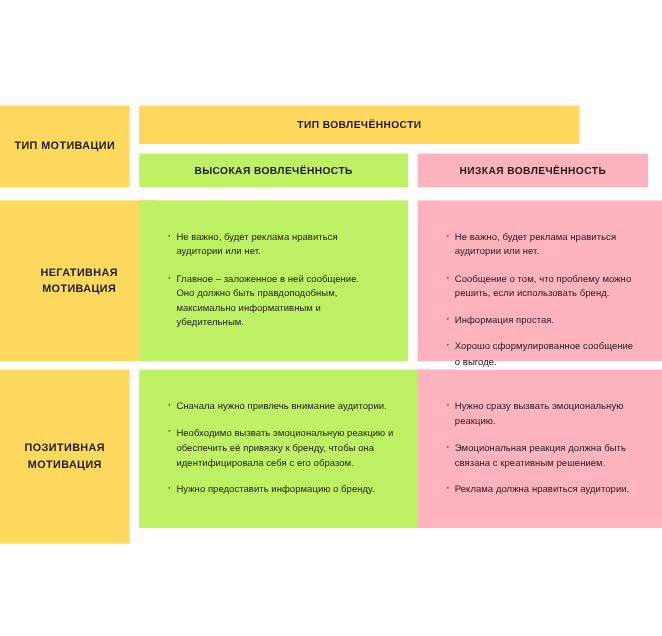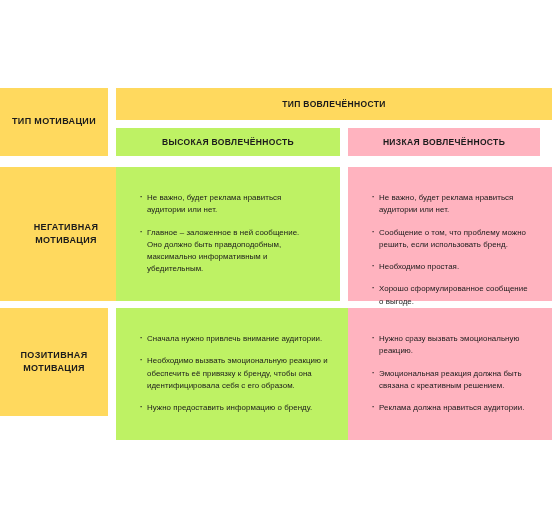--- a/index.html
+++ b/index.html
@@ -56,29 +56,29 @@
   .yellow { background: #ffd95e; }
   .green  { background: #bef264; }
   .pink   { background: #ffb3bf; }
 
   
   
   
   
 
   #corner-cell      { left: 0;   top: 0;   width: 108px; height: 68px; }
-  #col-group-header { left: 116px; top: 0; width: 436px; height: 32px; }
+  #col-group-header { left: 116px; top: 0; width: 367px; height: 32px; }
   #col-header-high  { left: 116px; top: 40px; width: 224px; height: 28px; }
   #col-header-low   { left: 348px; top: 40px; width: 192px; height: 28px; }
 
   #row-header-neg   { left: 0;   top: 79px;  width: 132px; height: 134px; }
   #cell-neg-high    { left: 116px; top: 79px; width: 224px; height: 134px; }
   #cell-neg-low     { left: 348px; top: 79px; width: 204px; height: 134px; }
 
-  #row-header-pos   { left: 0;   top: 220px; width: 108px; height: 108px; }
+  #row-header-pos   { left: 0;   top: 220px; width: 108px; height: 145px; }
   #cell-pos-high    { left: 116px; top: 220px; width: 264px; height: 132px; }
   #cell-pos-low     { left: 348px; top: 220px; width: 204px; height: 132px; }
 
   
   ul.bullets {
     margin: 11px;
     padding: 0;
     list-style: none;
   }
   ul.bullets li {
@@ -119,21 +119,21 @@
     <ul class="bullets">
         <li>Не важно, будет реклама нравиться аудитории или нет.</li>
         <li>Главное – заложенное в ней сообщение. Оно должно быть правдоподобным, максимально информативным и убедительным.</li>
       </ul>
   </div>
 
   <div class="cell pink body-cell" id="cell-neg-low">
     <ul class="bullets">
         <li>Не важно, будет реклама нравиться аудитории или нет.</li>
         <li>Сообщение о том, что проблему можно решить, если использовать бренд.</li>
-        <li>Необходимо простая.</li>
+        <li>Информация простая.</li>
         <li>Хорошо сформулированное сообщение о выгоде.</li>
       </ul>
   </div>
 
   <div class="cell yellow rowhdr" id="row-header-pos">ПОЗИТИВНАЯ
 МОТИВАЦИЯ</div>
 
   <div class="cell green body-cell" id="cell-pos-high">
     <ul class="bullets">
         <li>Сначала нужно привлечь внимание аудитории.</li>

